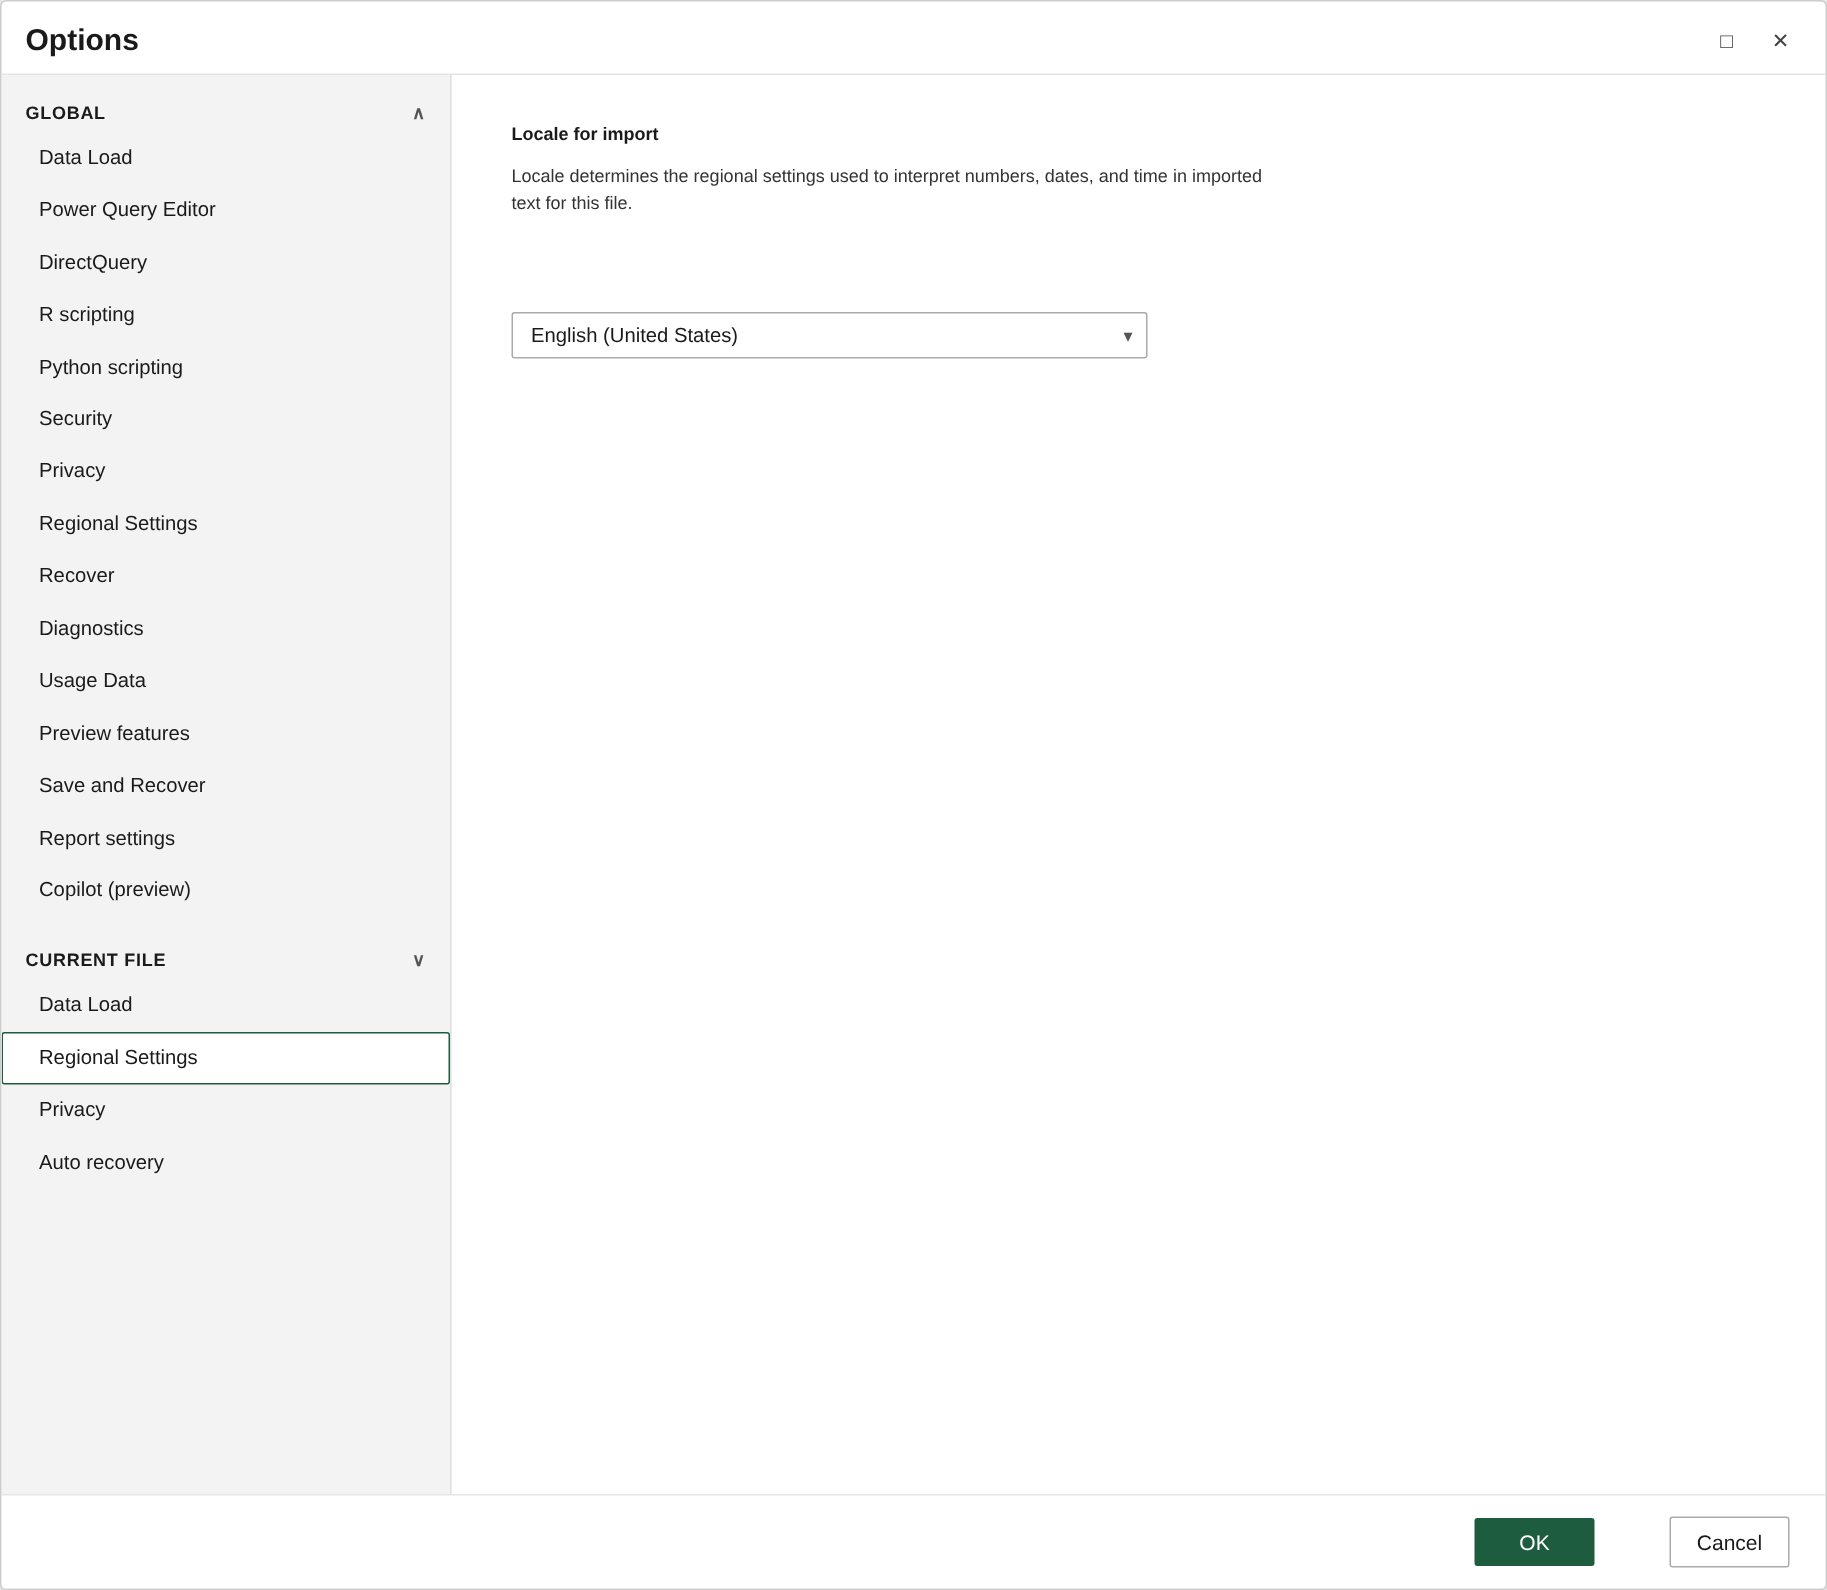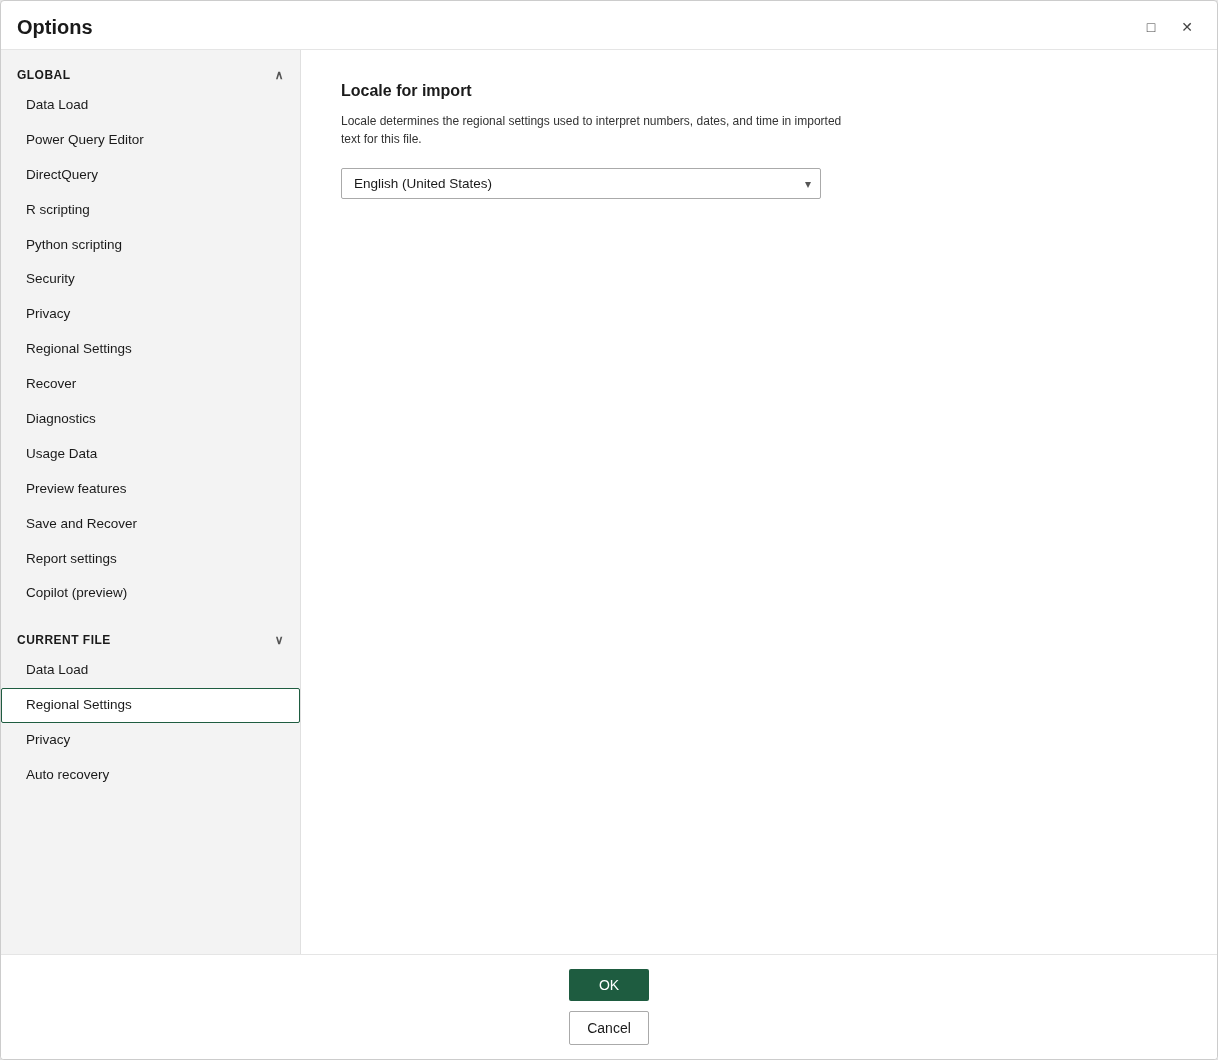--- a/index.html
+++ b/index.html
@@ -132,38 +132,39 @@
     }
 
     .main-content {
       flex: 1;
       padding: 32px 40px;
       overflow-y: auto;
       background: #ffffff;
     }
 
     .section-title {
-      font-size: 16px;
+      font-size: 12px;
       font-weight: 600;
       color: #1a1a1a;
       margin-bottom: 12px;
     }
 
     .section-desc {
       font-size: 12px;
       color: #333;
       line-height: 1.5;
       margin-bottom: 20px;
       max-width: 700px;
     }
 
     .locale-select-wrapper {
       position: relative;
       display: inline-block;
-      width: 480px;
+      width: 424px;
+      margin-top: 44px;
     }
 
     .locale-select {
       width: 100%;
       padding: 7px 36px 7px 12px;
       font-size: 13.5px;
       border: 1px solid #aaa;
       border-radius: 2px;
       background: #fff;
       appearance: none;
@@ -185,21 +186,20 @@
 
     .dialog-footer {
       display: flex;
       justify-content: flex-end;
       align-items: center;
       gap: 10px;
       padding: 14px 24px;
       border-top: 1px solid #e5e5e5;
       background: #ffffff;
       flex-shrink: 0;
-      flex-direction: column;
     }
 
     .btn-ok {
       background: #1e5c40;
       color: #fff;
       border: none;
       padding: 8px 28px;
       font-size: 14px;
       font-weight: 500;
       border-radius: 2px;
@@ -209,20 +209,21 @@
 
     .btn-cancel {
       background: #fff;
       color: #1a1a1a;
       border: 1px solid #aaa;
       padding: 8px 8px;
       font-size: 14px;
       border-radius: 2px;
       cursor: pointer;
       min-width: 80px;
+      margin-left: 40px;
     }
   </style>
 </head>
 <body>
 
 <div class="dialog">
 
   <div class="title-bar">
     <span class="title-text">Options</span>
     <div class="title-controls">

